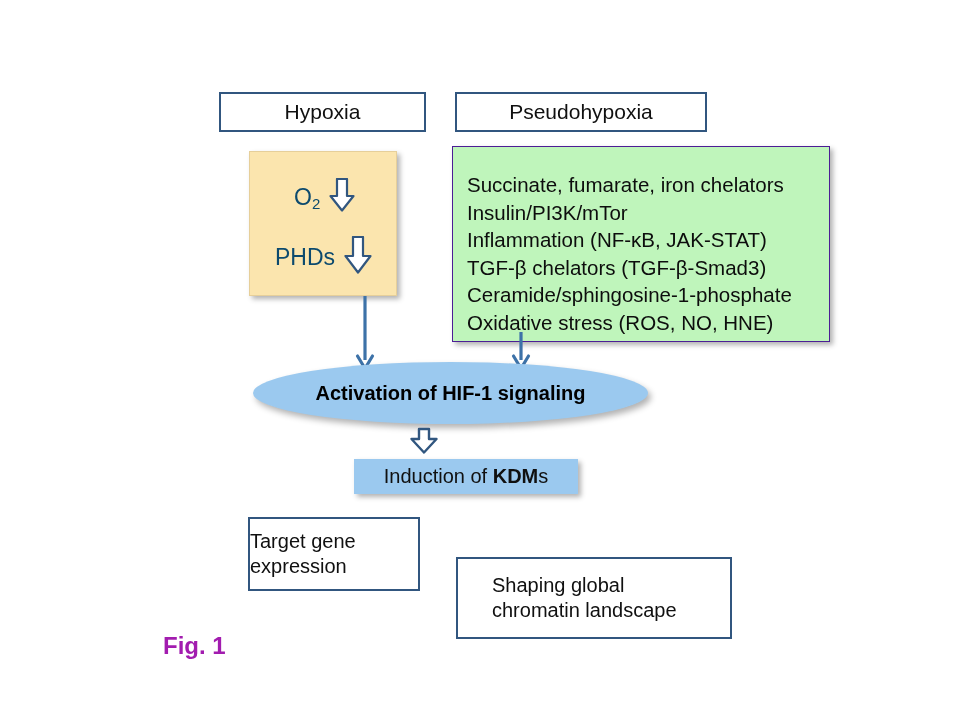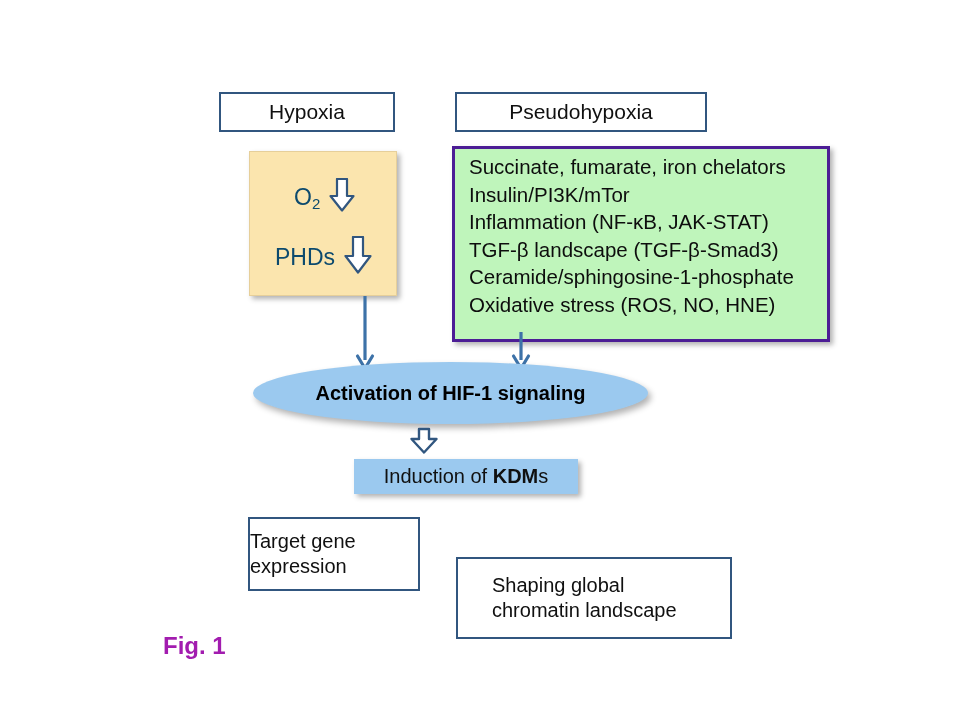--- a/index.html
+++ b/index.html
@@ -66,24 +66,24 @@
   .panel-orange .row-text sub {
     font-size: 15px;
     vertical-align: baseline;
     position: relative;
     top: 4px;
   }
 
   
   .panel-green {
     background: #bff5bb;
-    border: 3px solid #4c1d95;
+    border: 1px solid #4c1d95;
     box-shadow: 3px 3px 5px rgba(0,0,0,0.30);
     display: block;
-    padding: 4px 0 0 14px;
+    padding: 24px 0 0 14px;
   }
   .panel-green .line {
     font-size: 20.5px;
     line-height: 27.5px;
     color: #0d0d0d;
     white-space: nowrap;
   }
 
   
   .ellipse {
@@ -118,21 +118,21 @@
     font-size: 24px;
     color: #a21caf;
     font-weight: bold;
   }
 </style>
 </head>
 <body>
 
 <div id="canvas">
 
-  <div class="node outline-box top-box" style="left:219px; top:92px; width:176px; height:40px;">
+  <div class="node outline-box top-box" style="left:219px; top:92px; width:207px; height:40px;">
     <span class="label">Hypoxia</span>
   </div>
 
   <div class="node outline-box top-box" style="left:455px; top:92px; width:252px; height:40px;">
     <span class="label">Pseudohypoxia</span>
   </div>
 
   <div class="node panel-orange" style="left:249px; top:151px; width:148px; height:145px;">
 
     <div class="row" style="left:44px; top:26px;">
@@ -151,21 +151,21 @@
           <path d="M9 1 L19 1 L19 20 L26.5 20 L14 36.5 L1.5 20 L9 20 Z" fill="#ffffff" stroke="#31567f" stroke-width="2.2" stroke-linejoin="round"></path>
         </svg>
       </span>
     </div>
   </div>
 
   <div class="node panel-green" style="left:452px; top:146px; width:378px; height:196px;">
     <div class="line">Succinate, fumarate, iron chelators</div>
     <div class="line">Insulin/PI3K/mTor</div>
     <div class="line">Inflammation (NF-κB, JAK-STAT)</div>
-    <div class="line">TGF-β landscape (TGF-β-Smad3)</div>
+    <div class="line">TGF-β chelators (TGF-β-Smad3)</div>
     <div class="line">Ceramide/sphingosine-1-phosphate</div>
     <div class="line">Oxidative stress (ROS, NO, HNE)</div>
   </div>
 
   <div class="connector" style="left:355px; top:296px;">
     <svg width="20" height="78" viewBox="0 0 20 78">
       <line x1="10" y1="0" x2="10" y2="64" stroke="#3d72a8" stroke-width="3.2"></line>
       <path d="M2.5 60 L10 72.5 L17.5 60" fill="none" stroke="#3d72a8" stroke-width="3.2" stroke-linecap="round" stroke-linejoin="round"></path>
     </svg>
   </div>

